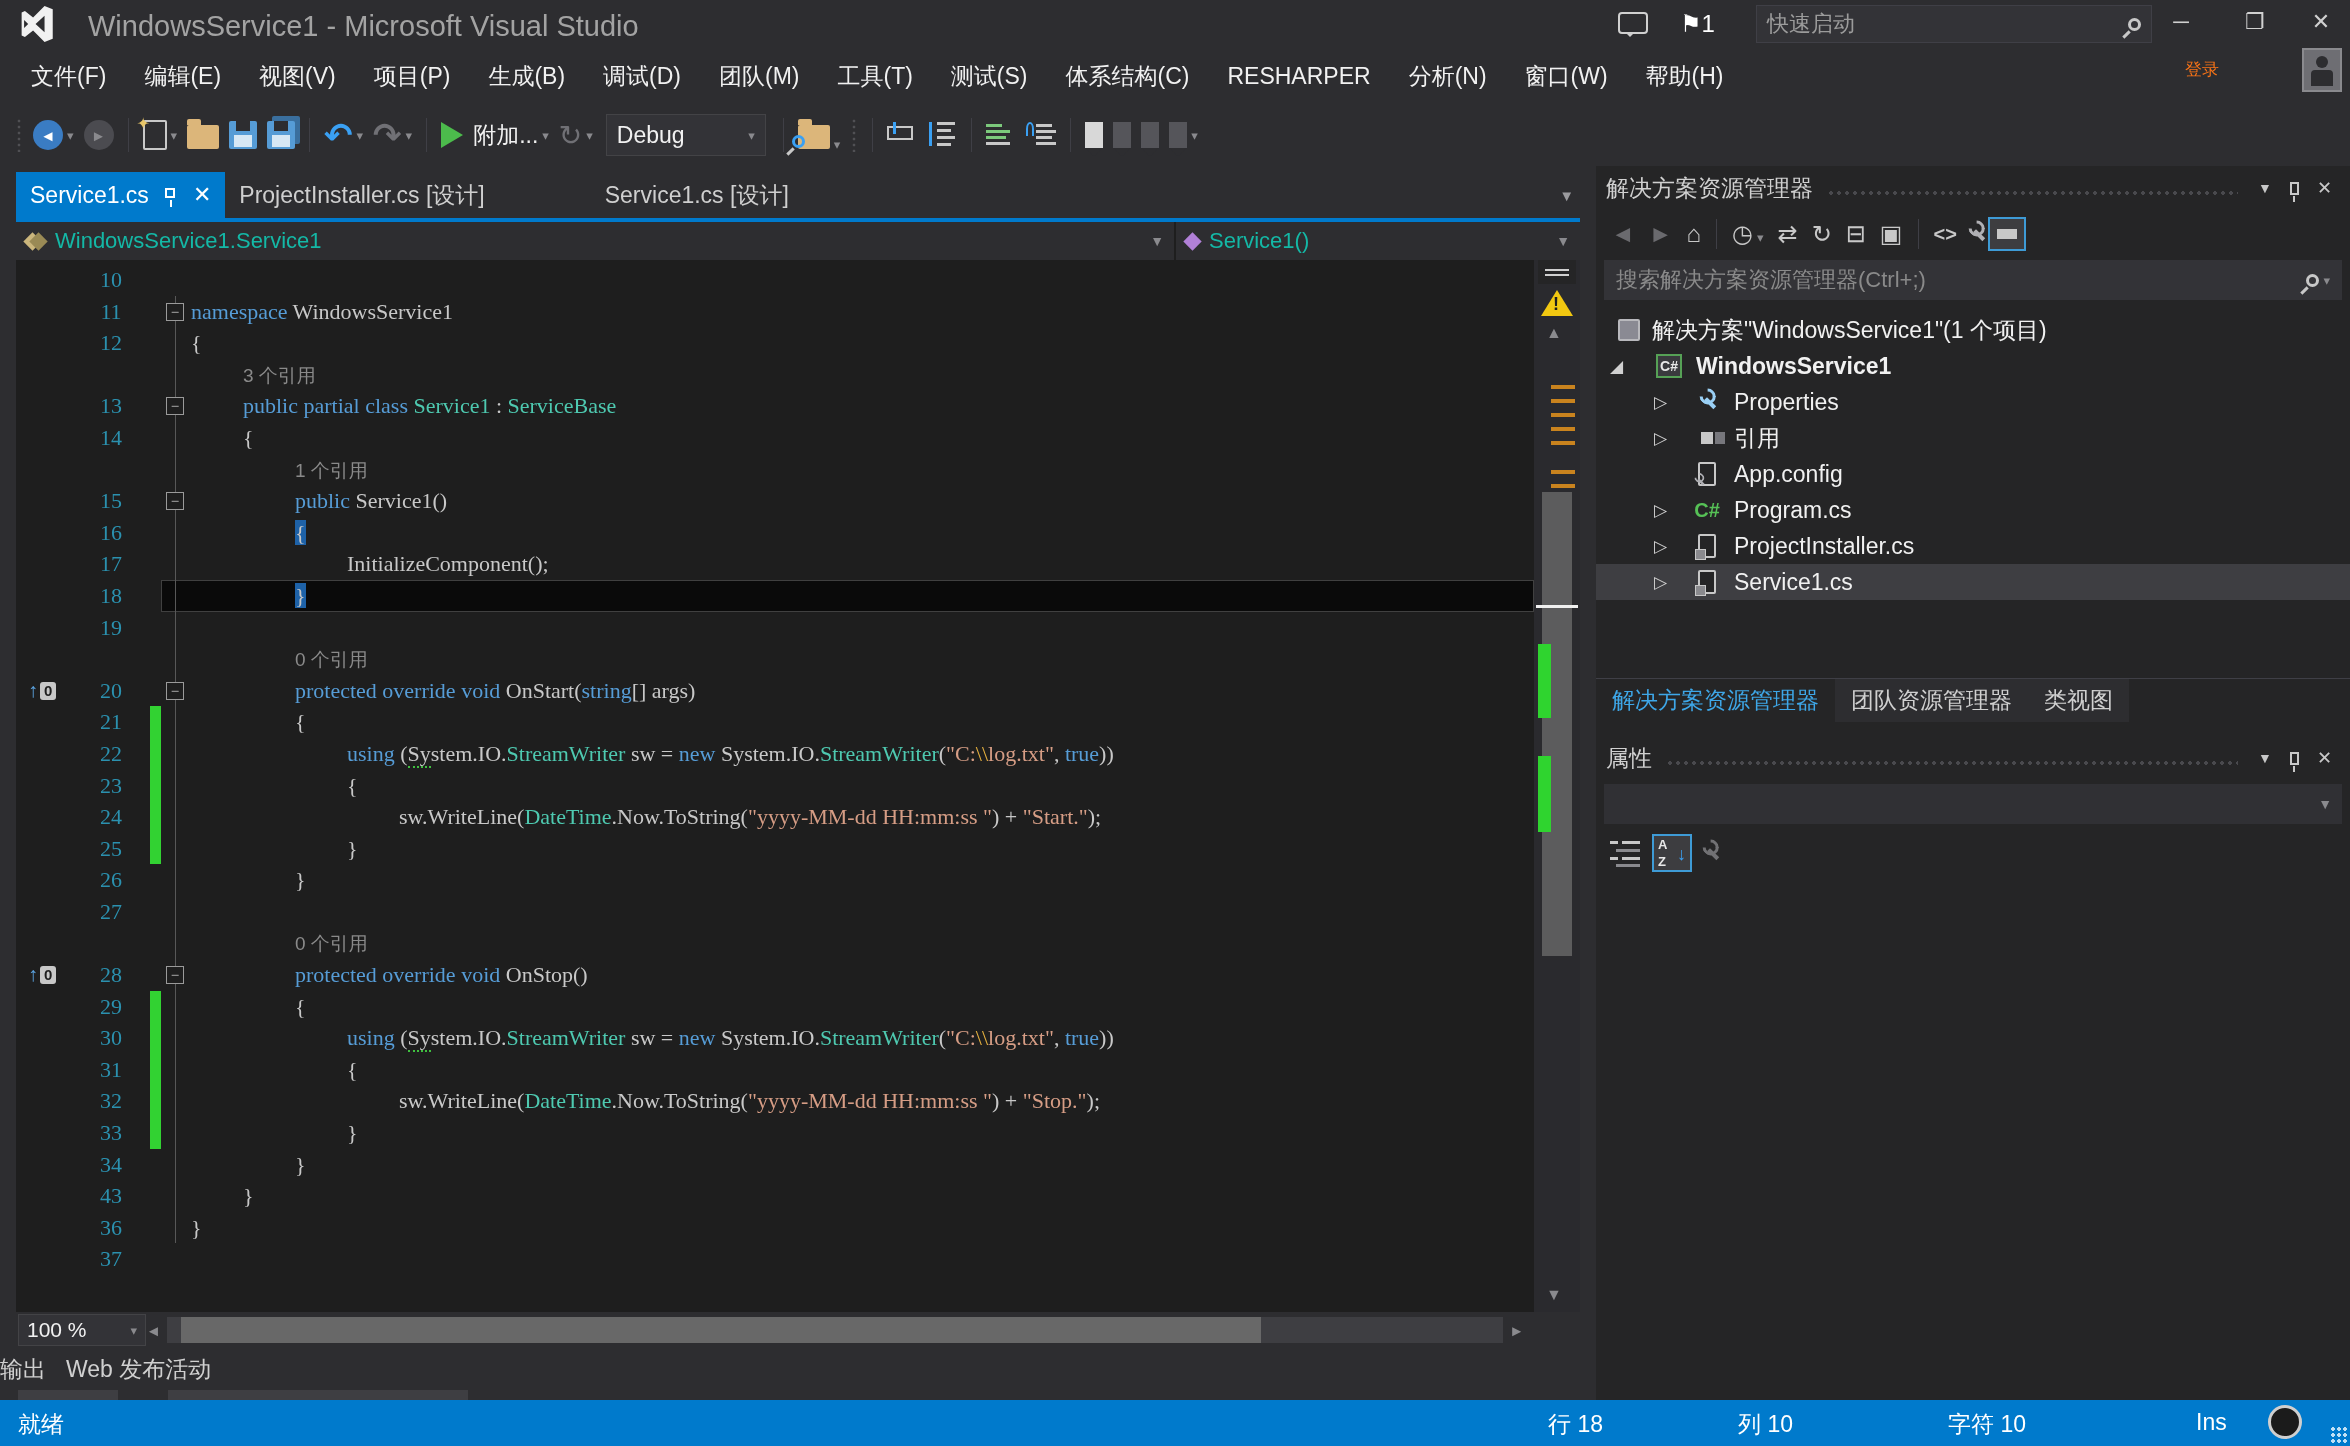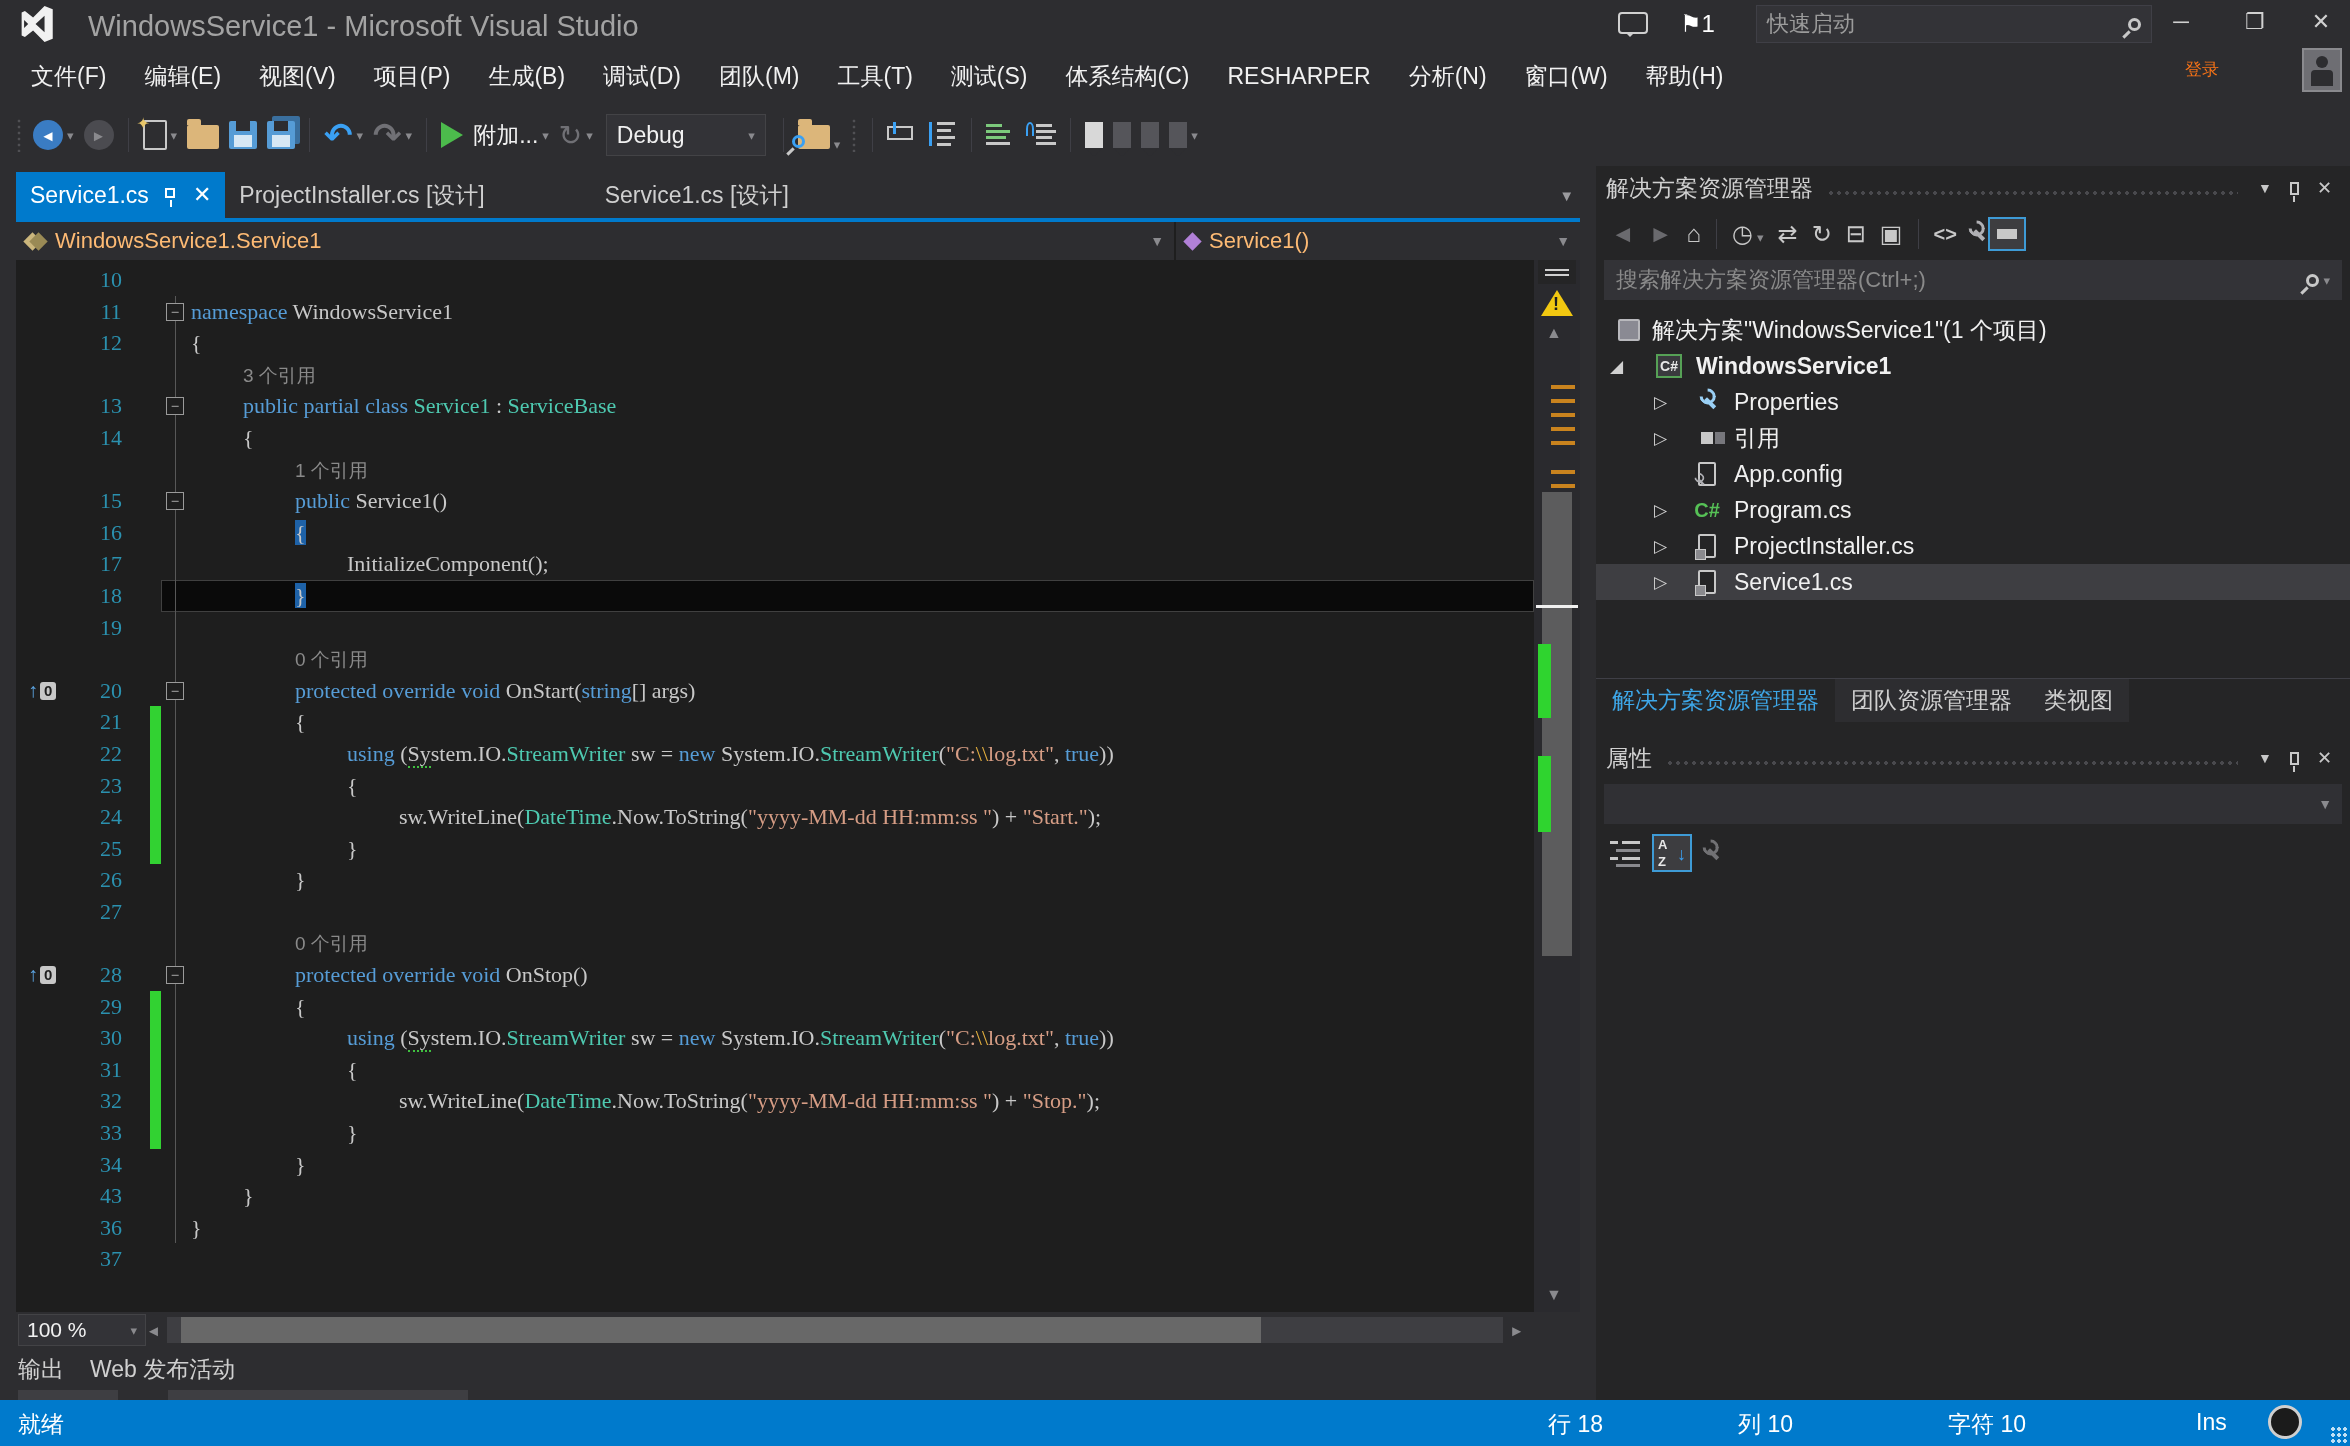--- a/index.html
+++ b/index.html
@@ -60,21 +60,21 @@
   .dtab.active { background:#007acc; color:#fff; }
   .dtab .pin { width:10px; height:10px; border:2px solid #fff; margin:0 10px 4px 16px; position:relative; }
   .dtab .pin:after { content:""; position:absolute; left:3px; top:10px; width:2px; height:7px; background:#fff; }
   .dtab .x { margin-left:8px; font-size:22px; }
   #tab-overflow { position:absolute; right:6px; bottom:14px; color:#9a9a9e; font-size:15px; }
   #doc-topline { position:absolute; left:16px; top:218px; width:1564px; height:4px; background:#007acc; }
   
   #navbar { position:absolute; left:16px; top:222px; width:1564px; height:38px; background:#2d2d30; display:flex; }
   .navcombo { display:flex; align-items:center; padding:0 10px; position:relative; }
   .navcombo .nc-caret { position:absolute; right:10px; color:#8a8a8e; font-size:14px; }
-  .navcombo .nc-label { font-size:22px; color:#fdba74; margin-left:10px; }
+  .navcombo .nc-label { font-size:22px; color:#14b8a6; margin-left:10px; }
   .diam { width:13px; height:13px; background:#cbb67c; transform:rotate(45deg); display:inline-block; }
   .diam.purple { background:#b180d7; }
   .diam2 { margin-left:-7px; background:#9a8a55; }
   
   #editor { position:absolute; left:16px; top:260px; width:1564px; height:1052px; background:#1e1e1e; }
   #code-rows { position:absolute; left:0; top:4px; width:1518px; }
   .crow { display:flex; height:31.6px; align-items:stretch; font-family:"Liberation Serif","DejaVu Serif",serif; font-size:22px; }
   .cmargin { width:62px; display:flex; align-items:center; padding-left:12px; flex:none;
     font-family:"Liberation Sans","DejaVu Sans",sans-serif; }
   .cmark-arrow { color:#5ba3e0; font-weight:bold; font-size:20px; }
@@ -155,21 +155,21 @@
   #props { position:absolute; left:0; top:570px; width:754px; }
   #props-combo { margin:4px 8px; height:40px; background:#303034; display:flex; align-items:center; justify-content:flex-end; padding:0 10px; color:#8a8a8e; font-size:14px; }
   #props-toolbar { display:flex; align-items:center; height:50px; padding:0 8px; }
   .cat-ic { width:30px; height:28px; position:relative; margin:0 6px; }
   .cat-ic i { position:absolute; height:3px; background:#c8c8c8; }
   #az-ic { width:40px; height:38px; border:2px solid #3e9bd6; background:#3d3d40; margin:0 6px; position:relative;
     font-size:13px; font-weight:bold; color:#e8e8e8; }
   #az-ic .a { position:absolute; left:4px; top:1px; } #az-ic .z { position:absolute; left:4px; bottom:1px; }
   #az-ic .ar { position:absolute; right:4px; top:8px; color:#3aa0f3; font-size:18px; }
   
-  #bottom-tabs { position:absolute; left:0; top:1348px; width:1580px; height:42px; display:flex; align-items:center; padding-left:18px; gap:26px; }
+  #bottom-tabs { position:absolute; left:0; top:1348px; width:1580px; height:42px; display:flex; align-items:center; gap:20px; }
   .btab { font-size:23px; color:#d0d0d0; }
   .stub { position:absolute; top:1390px; height:10px; background:#3e3e42; }
   #statusbar { position:absolute; left:0; top:1400px; width:2350px; height:46px; background:#007acc; }
   .sb { position:absolute; top:9px; font-size:23px; color:#fff; }
   #sb-circle { position:absolute; left:2268px; top:5px; width:34px; height:34px; border-radius:50%; background:#1b1b1b; border:3px solid #cfcfcf; }
   #sb-grip { position:absolute; right:2px; bottom:2px; width:18px; height:18px;
     background-image:radial-gradient(#bfe0f5 1.6px, transparent 1.7px); background-size:6px 6px; }
 </style>
 </head>
 <body>

